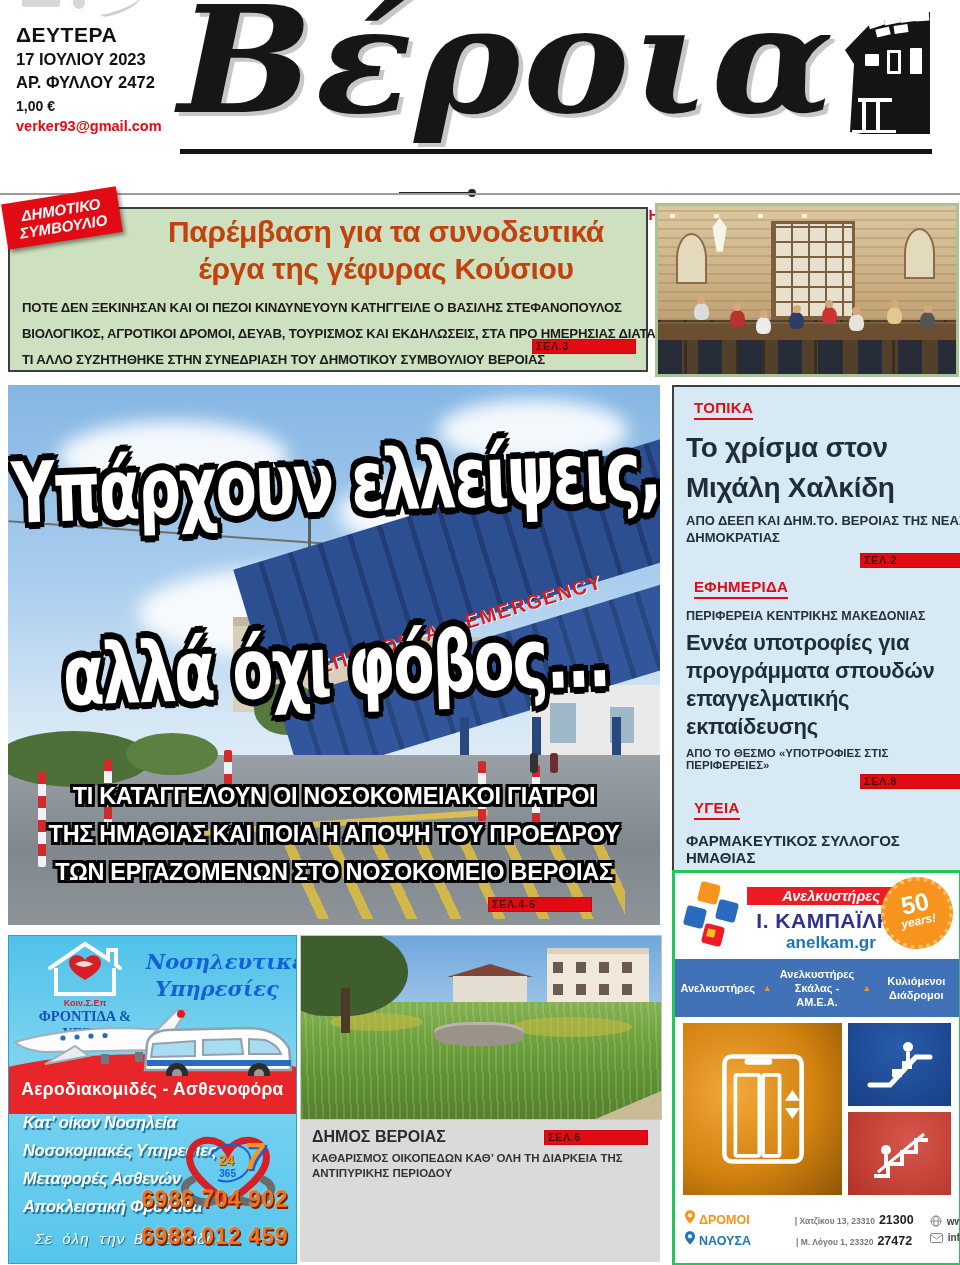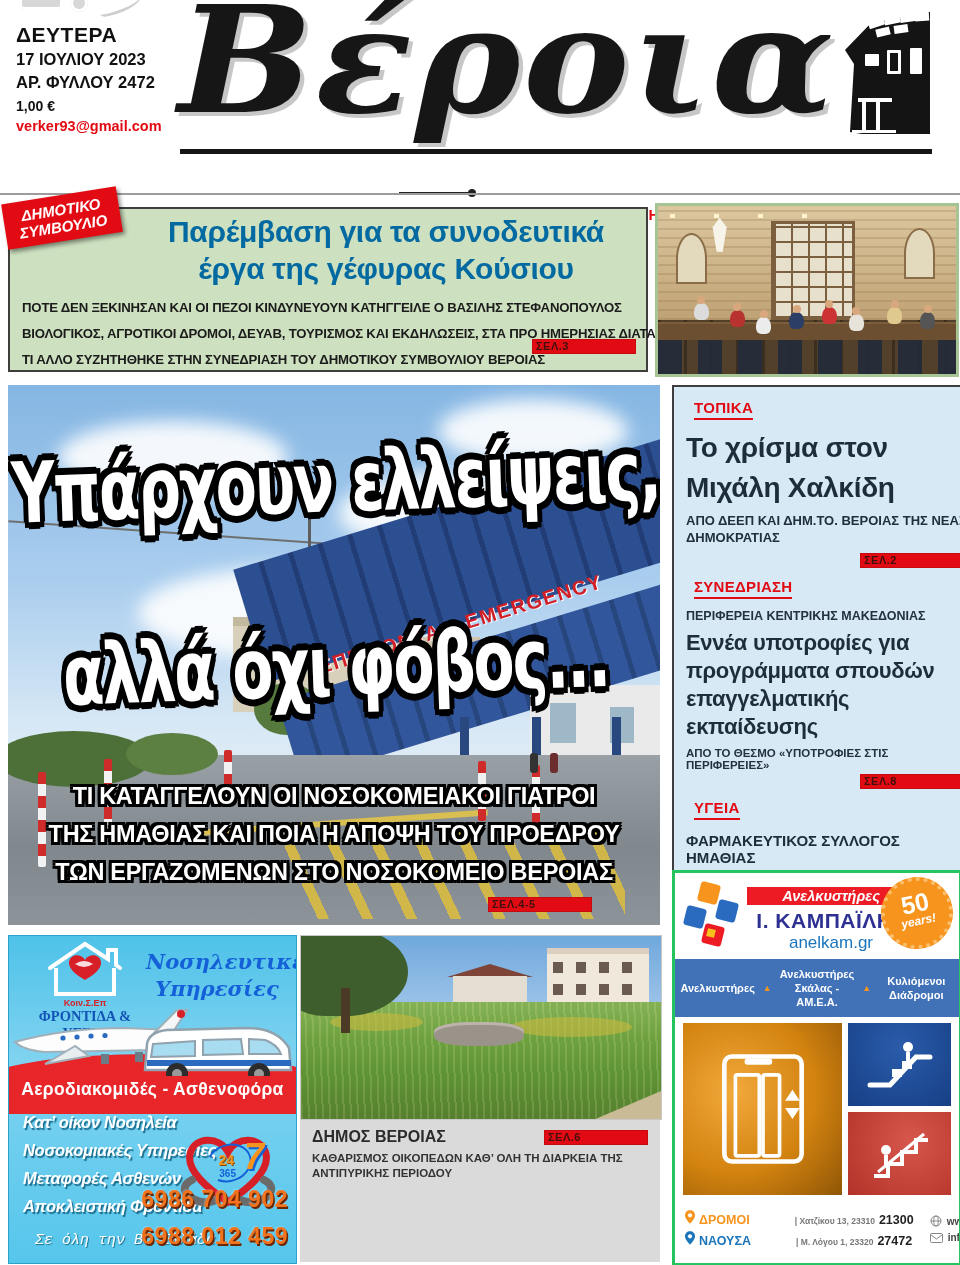--- a/index.html
+++ b/index.html
@@ -34,21 +34,21 @@
     box-shadow:inset 0 0 0 1px rgba(0,0,0,.12);text-align:left;}
 
   
   .top-story{position:absolute;left:8px;top:207px;width:636px;height:161px;background:#cde0bf;
     border:2px solid #3e3e3e;}
   .corner-badge{position:absolute;left:-6px;top:-14px;transform:rotate(-9deg);background:#e30b13;color:#fff;
     padding:6px 14px;font-weight:800;font-style:italic;font-size:15px;line-height:17px;text-align:center;
     box-shadow:2px 3px 4px rgba(0,0,0,.45);}
   .corner-badge span{display:block;}
   .ts-headline{position:absolute;left:122px;right:6px;top:4px;text-align:center;font-size:30px;
-    line-height:37px;font-weight:800;color:#0369a1;letter-spacing:-.3px;}
+    line-height:37px;font-weight:800;color:#c2410c;letter-spacing:-.3px;}
   .ts-subs{position:absolute;left:12px;right:10px;top:86px;font-size:13.2px;font-weight:800;
     color:#1b1b1b;line-height:26px;letter-spacing:-.2px;white-space:nowrap;}
   .ts-badge{position:absolute;right:10px;top:130px;}
 
   .council-photo{position:absolute;left:655px;top:203px;width:298px;height:168px;border:3px solid #a6c494;overflow:hidden;background:#c2a67c;}
   .c-wall{position:absolute;inset:0;background:linear-gradient(180deg,#dcc79f 0%,#c6aa7e 55%,#aa8d61 100%);}
   .c-bricks{position:absolute;inset:0;background:repeating-linear-gradient(0deg,rgba(140,110,70,.25) 0 2px,transparent 2px 9px);}
   .c-lights{position:absolute;top:5%;left:4%;right:38%;height:4px;background:repeating-linear-gradient(90deg,#fff3cf 0 5px,transparent 5px 44px);}
   .c-window{position:absolute;left:38%;top:9%;width:26%;height:56%;background-color:#e6e0cc;border:3px solid #7c5f3e;
     background-image:repeating-linear-gradient(90deg,#7c5f3e 0 2px,transparent 2px 17px),repeating-linear-gradient(0deg,#7c5f3e 0 2px,transparent 2px 15px);}
@@ -155,21 +155,21 @@
   .mu-kicker{font-size:16px;font-weight:800;color:#2b2b2b;}
   .mu-headline{font-size:20px;line-height:26px;font-weight:800;color:#222;margin-top:5px;letter-spacing:-.3px;}
   .mu-sub{font-size:11.5px;font-weight:800;color:#333;margin-top:5px;line-height:15px;}
 
   
   .elev-ad{position:absolute;left:672px;top:870px;width:284px;height:390px;background:#fff;border:3px solid #22c55e;overflow:hidden;}
   .cubes{position:absolute;left:8px;top:8px;}
   .elev-strip{position:absolute;left:72px;top:14px;width:168px;background:#ed1c24;color:#fff;font-style:italic;
     font-weight:800;font-size:14.5px;text-align:center;padding:1px 0;}
   .elev-company{position:absolute;left:66px;top:36px;width:180px;text-align:center;color:#2e3192;font-weight:800;font-size:21px;letter-spacing:.5px;}
-  .elev-site{position:absolute;left:66px;top:60px;width:180px;text-align:center;color:#1b75bb;font-weight:400;font-size:17px;}
+  .elev-site{position:absolute;left:66px;top:60px;width:180px;text-align:center;color:#1b75bb;font-weight:700;font-size:17px;}
   .years-badge{position:absolute;right:6px;top:4px;width:72px;height:72px;background:#f7941d;border-radius:50%;
     border:4px dotted #fbbf6d;box-sizing:border-box;transform:rotate(-12deg);text-align:center;color:#fff;}
   .years-num{font-size:25px;font-weight:900;margin-top:10px;line-height:24px;}
   .years-word{font-size:12px;font-style:italic;font-weight:700;line-height:12px;}
   .serv-bar{position:absolute;left:0;right:0;top:86px;height:58px;background:#4172b8;display:flex;align-items:center;
     color:#fff;font-weight:800;font-size:11px;text-align:center;line-height:14px;}
   .serv{flex:1;}
   .tri{width:14px;color:#f7941d;font-size:9px;}
   .tri::before{content:"▲";}
   .gallery{position:absolute;left:8px;right:8px;top:150px;height:172px;display:flex;gap:6px;}
@@ -321,21 +321,21 @@
     <div>
       <span class="sb-label">ΤΟΠΙΚΑ</span>
       <div class="sb-h1">
         <div>Το χρίσμα στον</div>
         <div>Μιχάλη Χαλκίδη</div>
       </div>
       <div class="sb-sub">ΑΠΟ ΔΕΕΠ ΚΑΙ ΔΗΜ.ΤΟ. ΒΕΡΟΙΑΣ ΤΗΣ ΝΕΑΣ ΔΗΜΟΚΡΑΤΙΑΣ</div>
       <div class="sb-badge-row"><span class="pbadge">ΣΕΛ.2</span></div>
     </div>
     <div>
-      <span class="sb-label">ΣΥΝΕΔΡΙΑΣΗ</span>
+      <span class="sb-label">ΕΦΗΜΕΡΙΔΑ</span>
       <div class="sb-kicker">ΠΕΡΙΦΕΡΕΙΑ ΚΕΝΤΡΙΚΗΣ ΜΑΚΕΔΟΝΙΑΣ</div>
       <div class="sb-h2">Εννέα υποτροφίες για προγράμματα σπουδών επαγγελματικής εκπαίδευσης</div>
       <div class="sb-sub2">ΑΠΟ ΤΟ ΘΕΣΜΟ «ΥΠΟΤΡΟΦΙΕΣ ΣΤΙΣ ΠΕΡΙΦΕΡΕΙΕΣ»</div>
       <div class="sb-badge-row" style="margin-top:0;"><span class="pbadge">ΣΕΛ.8</span></div>
     </div>
     <div>
       <span class="sb-label">ΥΓΕΙΑ</span>
       <div class="sb-kicker3">ΦΑΡΜΑΚΕΥΤΙΚΟΣ ΣΥΛΛΟΓΟΣ ΗΜΑΘΙΑΣ</div>
       <div class="sb-h3">
         <div>Θερινό ωράριο λειτουργίας</div>

